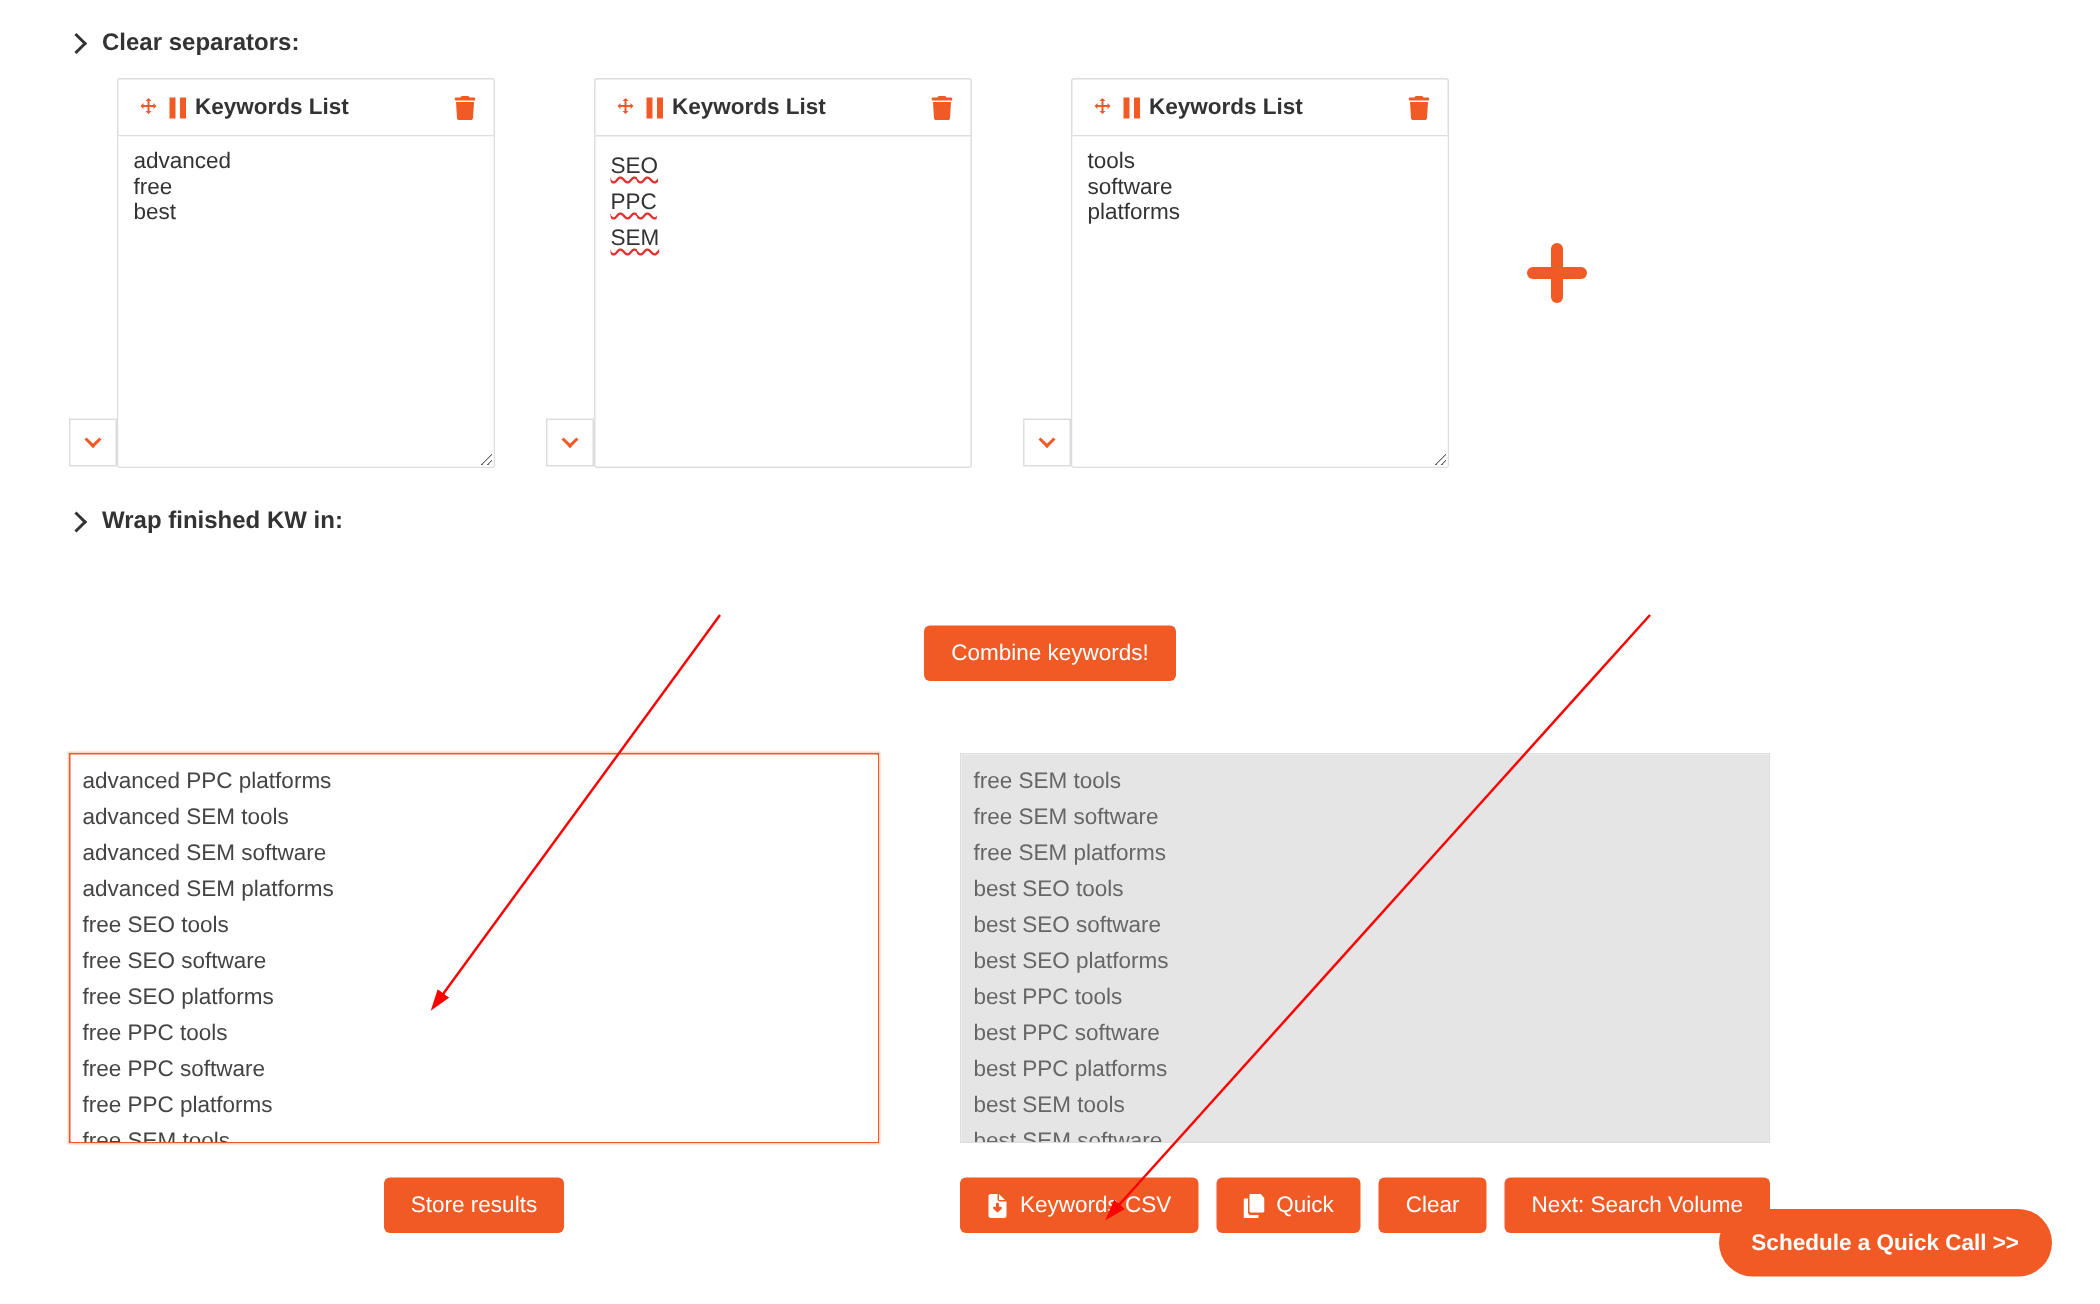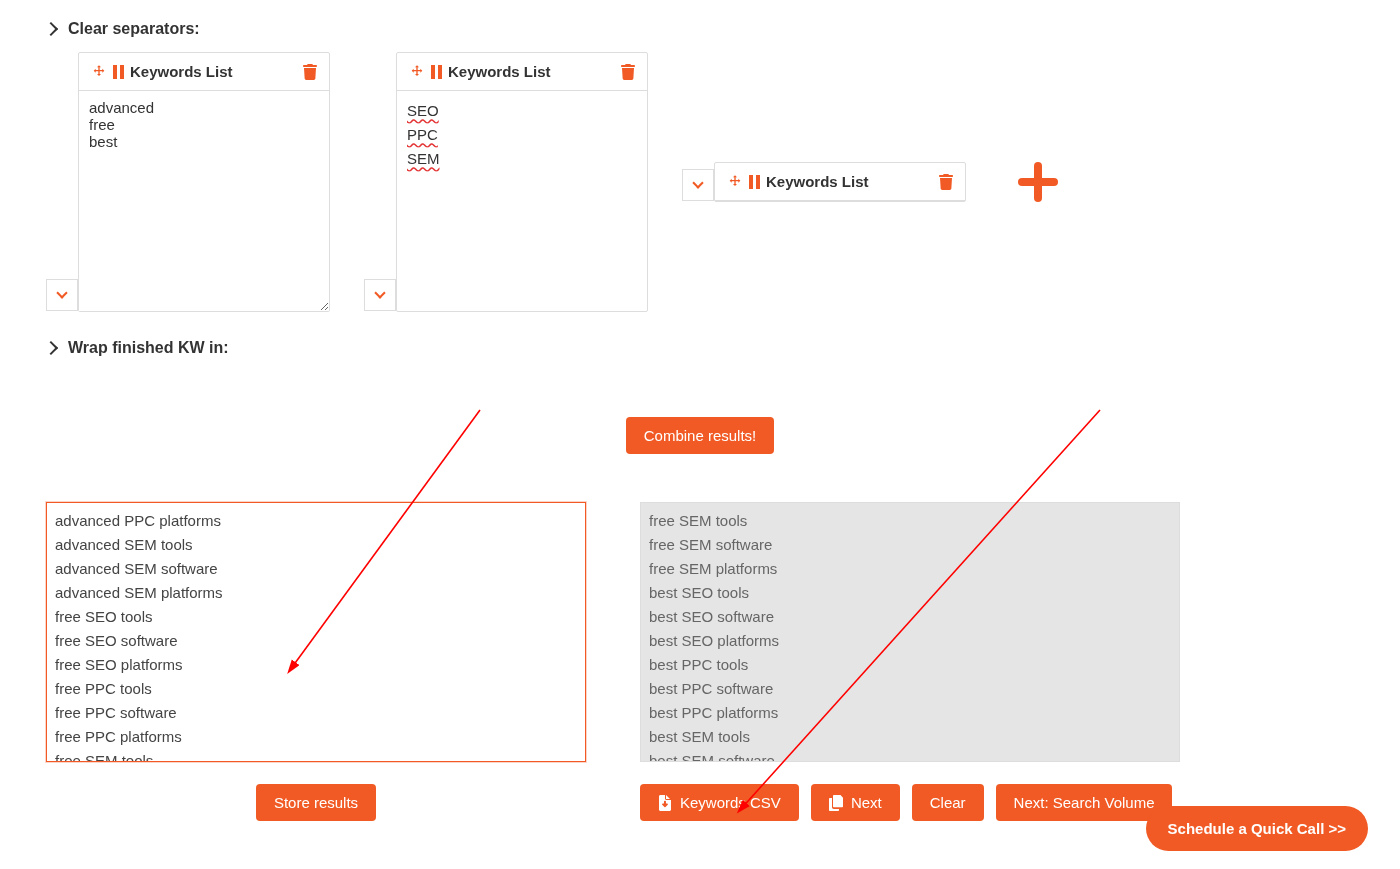--- a/index.html
+++ b/index.html
@@ -279,36 +279,39 @@
               <span></span>
             </span>
           <span>Keywords List</span>
         </div>
         <span class="trash-icon">
           <svg viewBox="0 0 448 512">
               <path d="M135 17c6-11 17-17 29-17h120c12 0 23 6 29 17l9 15h94c18 0 32 14 32 32s-14 32-32 32H32C14 96 0 82 0 64s14-32 32-32h94l9-15zM32 128h384l-21 339c-2 25-23 45-48 45H101c-25 0-46-20-48-45L32 128z"></path>
             </svg>
         </span>
       </div>
+      <textarea class="keyword-input" style="">tools
+software
+platforms</textarea>
     </div>
     <div class="card-footer">
         <span class="down-chev"></span>
       </div>
   </div>
 
   <div class="add-list-plus"></div>
 </div>
 
 <div class="section-header wrap-section">
   <span class="chev"></span>
   <span>Wrap finished KW in:</span>
 </div>
 
 <div class="combine-row">
-  <button class="btn">Combine results!</button>
+  <button class="btn">Combine keywords!</button>
 </div>
 
 <div class="results-row">
   <textarea class="results-box active" style="">advanced PPC platforms
 advanced SEM tools
 advanced SEM software
 advanced SEM platforms
 free SEO tools
 free SEO software
 free SEO platforms
@@ -339,21 +342,21 @@
     <button class="btn">
       <svg class="dl-icon" viewBox="0 0 384 512">
           <path fill="#fff" d="M224 0v128h128L224 0zM192 0H48C21 0 0 21 0 48v416c0 27 21 48 48 48h288c27 0 48-21 48-48V160H240c-27 0-48-21-48-48V0zm88 312l-72 72c-9 9-24 9-33 0l-72-72c-15-15-4-40 17-40h39v-64c0-13 11-24 24-24h16c13 0 24 11 24 24v64h39c21 0 32 25 18 40z"></path>
         </svg>
       <span>Keywords CSV</span>
     </button>
     <button class="btn">
       <svg class="copy-icon" viewBox="0 0 448 512">
           <path fill="#fff" d="M320 448v40c0 13-11 24-24 24H24c-13 0-24-11-24-24V120c0-13 11-24 24-24h72v296c0 31 25 56 56 56h168zM448 88v280c0 13-11 24-24 24H152c-13 0-24-11-24-24V24c0-13 11-24 24-24h216z"></path>
         </svg>
-      <span>Next</span>
+      <span>Quick</span>
     </button>
     <button class="btn">Clear</button>
     <button class="btn">Next: Search Volume</button>
   </div>
 </div>
 
 <button class="schedule-btn">Schedule a Quick Call &gt;&gt;</button>
 
 <svg class="arrow" style="left:270px; top:400px;" width="220" height="290">
   <defs>

